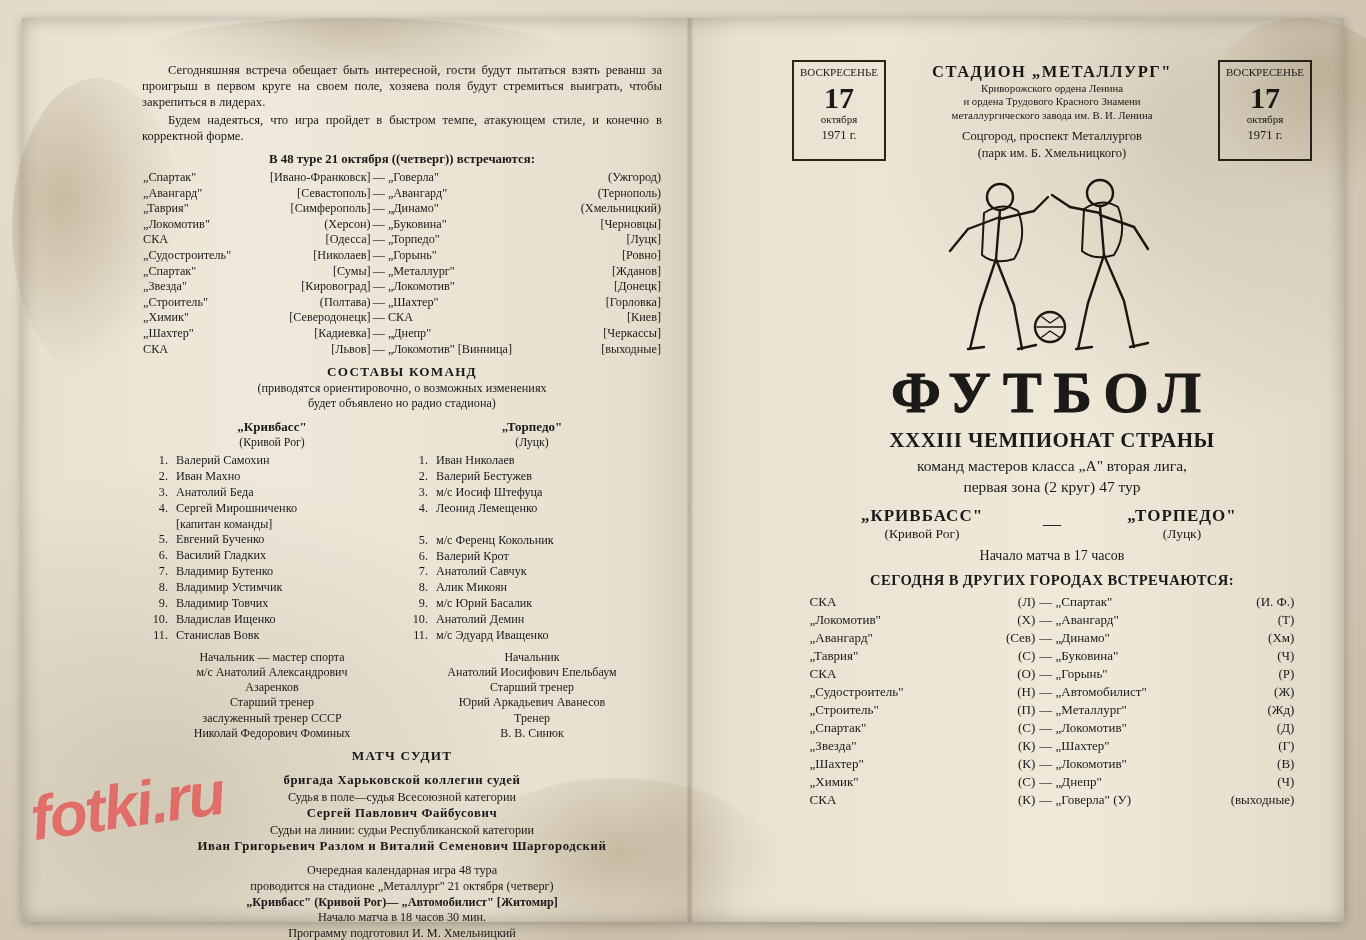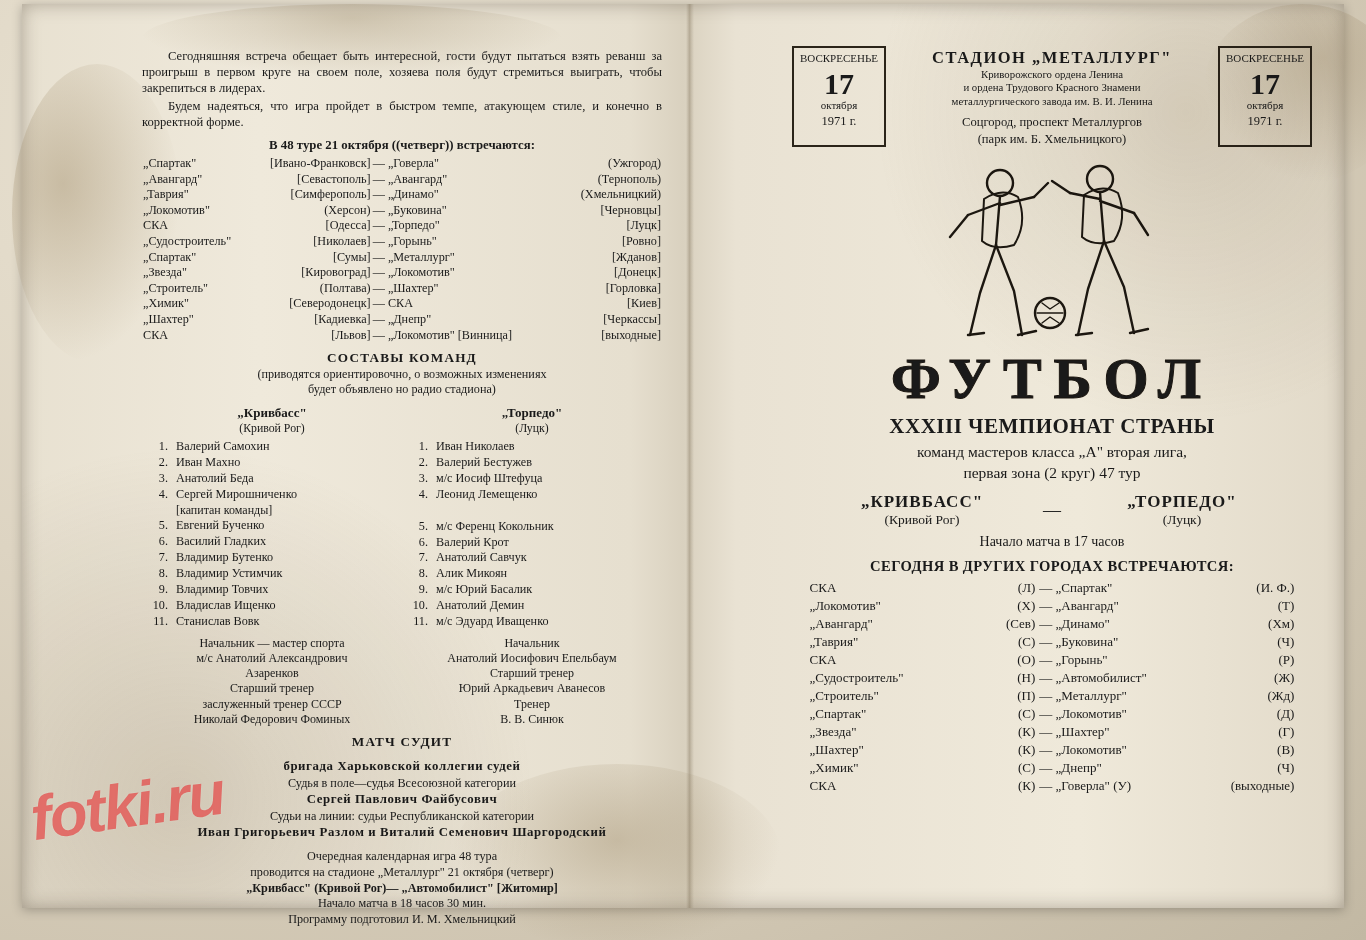--- a/index.html
+++ b/index.html
@@ -9,21 +9,21 @@
     font-family:"Liberation Serif", serif;
     color:#1a1a1a;
   }
   .page{
     position:relative;width:1366px;height:940px;
     background:
       radial-gradient(ellipse at 20% 15%, #e9e2d2 0%, #ddd4c2 40%, #cfc5b1 75%, #c2b8a3 100%);
   }
   
   .sheet{
-    position:absolute;left:22px;top:4px;width:1322px;height:904px;
+    position:absolute;left:22px;top:18px;width:1322px;height:904px;
     background:
       linear-gradient(90deg,#e8e1d1 0%, #efe9db 18%, #e6dfcf 46%, #d9d1bf 50%, #e9e2d3 54%, #efe9da 80%, #e2dac9 100%);
     box-shadow:0 0 18px rgba(60,50,35,.35) inset, 0 2px 10px rgba(0,0,0,.25);
   }
   .fold{
     position:absolute;left:50.2%;top:0;width:8px;height:904px;
     background:linear-gradient(90deg,rgba(120,105,80,0) 0%,rgba(120,105,80,.38) 45%,rgba(120,105,80,.18) 70%,rgba(120,105,80,0) 100%);
   }
   .stain{
     position:absolute;border-radius:50%;pointer-events:none;

